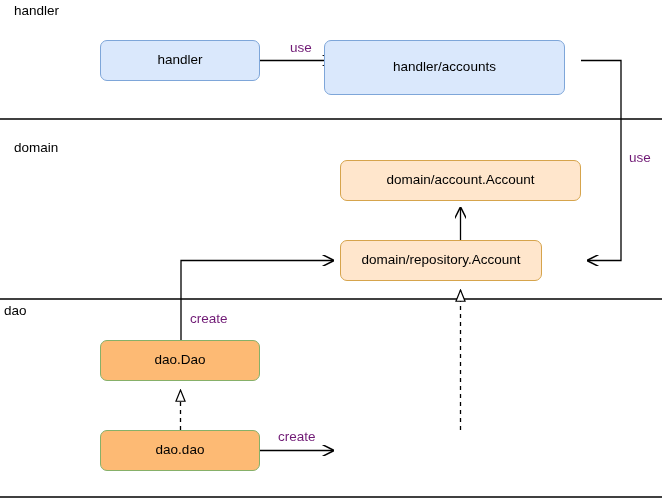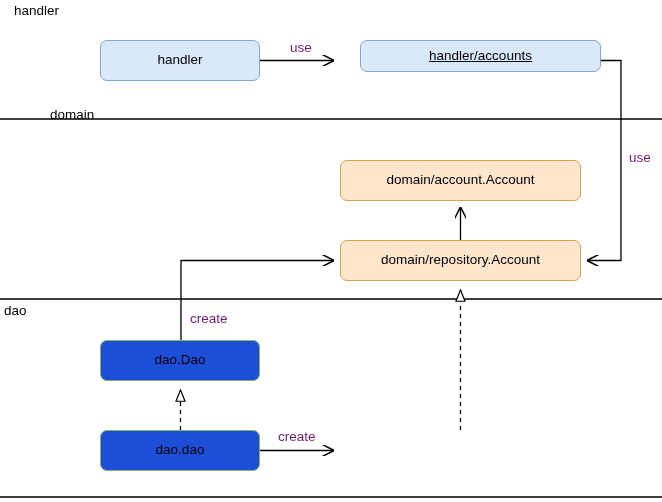--- a/index.html
+++ b/index.html
@@ -40,21 +40,21 @@
   }
   .node.blue {
     background: #dae8fc;
     border-color: #7ea6d9;
   }
   .node.orange {
     background: #ffe6cc;
     border-color: #d6a44c;
   }
   .node.green {
-    background: #1d4ed8;
+    background: #fdba74;
     border-color: #86b069;
   }
   .lane-label {
     position: absolute;
     font-size: 13.5px;
     color: #000000;
     white-space: nowrap;
   }
   .edge-label {
     position: absolute;
@@ -109,30 +109,30 @@
     <g>
       <line x1="460.5" y1="430" x2="460.5" y2="290" stroke="#000000" stroke-width="1.3" stroke-dasharray="4 4" marker-end="url(#hollowTri)"></line>
     </g>
 
     <g>
       <line x1="260" y1="450.5" x2="333" y2="450.5" stroke="#000000" stroke-width="1.3" marker-end="url(#openArrow)"></line>
     </g>
   </svg>
 
   <div class="lane-label" style="left:14px; top:3px;">handler</div>
-  <div class="lane-label" style="left:14px; top:107px;margin-left:36px;">domain</div>
+  <div class="lane-label" style="left:14px; top:140px;">domain</div>
   <div class="lane-label" style="left:4px; top:303px;">dao</div>
 
   <div class="node blue" style="left:100px; top:40px; width:160px; height:41px;">handler</div>
 
-  <div class="node blue" style="left:360px; top:40px; width:241px; height:32px;text-decoration:underline;">handler/accounts</div>
+  <div class="node blue" style="left:324px; top:40px; width:241px; height:55px;">handler/accounts</div>
 
   <div class="node orange" style="left:340px; top:160px; width:241px; height:41px;">domain/account.Account</div>
 
-  <div class="node orange" style="left:340px; top:240px; width:241px; height:41px;">domain/repository.Account</div>
+  <div class="node orange" style="left:340px; top:240px; width:202px; height:41px;">domain/repository.Account</div>
 
   <div class="node green" style="left:100px; top:340px; width:160px; height:41px;">dao.Dao</div>
 
   <div class="node green" style="left:100px; top:430px; width:160px; height:41px;">dao.dao</div>
 
 
   <div class="edge-label" style="left:288px; top:40px;">use</div>
 
   <div class="edge-label" style="left:627px; top:150px;">use</div>
 

